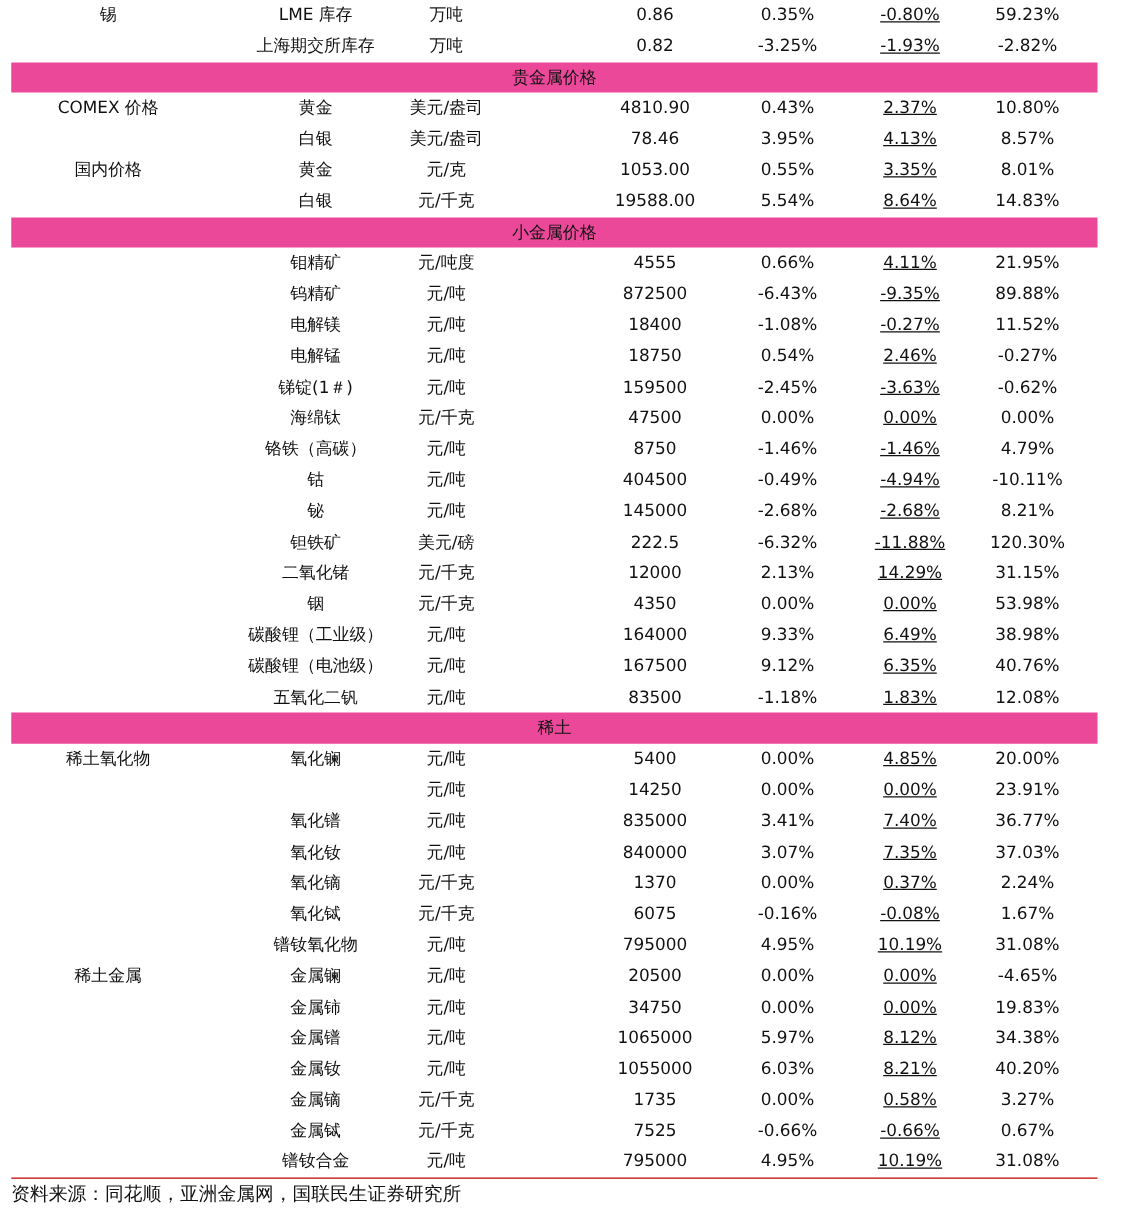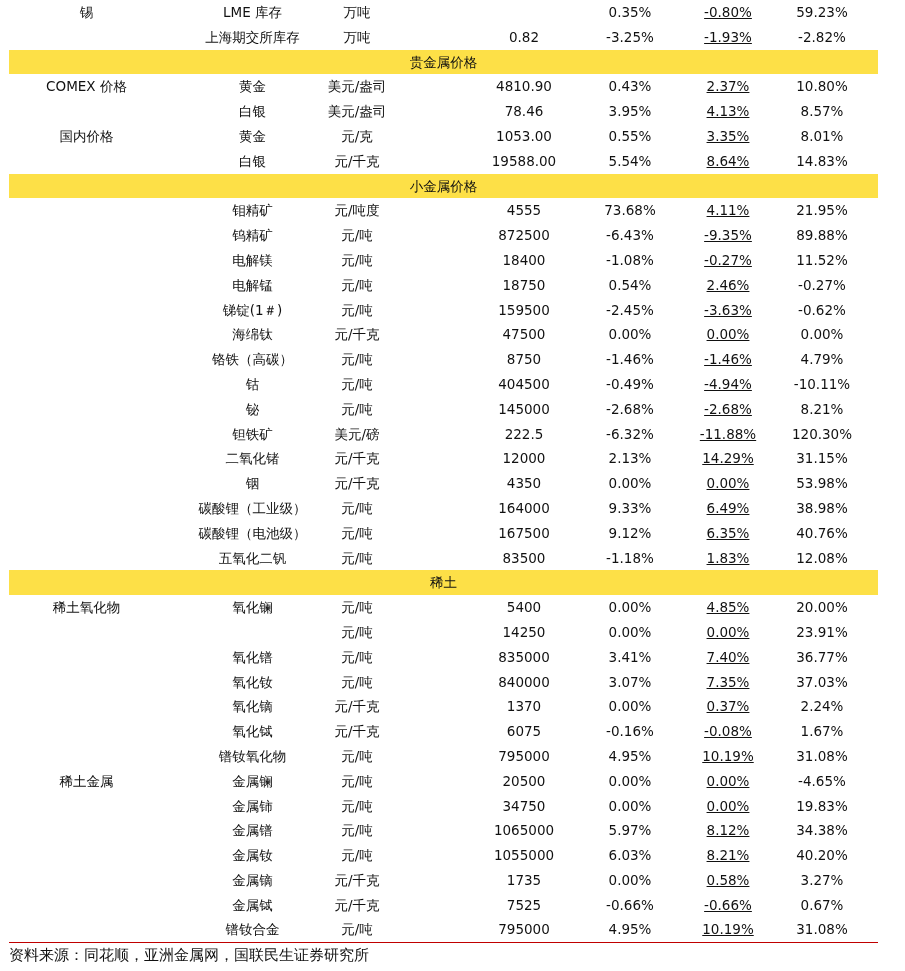--- a/index.html
+++ b/index.html
@@ -17,38 +17,39 @@
       text-align: center; white-space: nowrap;
     }
     .c0 { left: 0px;   width: 155px; }
     .c1 { left: 166px; width: 155px; }
     .c2 { left: 288px; width: 120px; }
     .c3 { left: 425px; width: 180px; }
     .c4 { left: 565px; width: 112px; }
     .c5 { left: 660px; width: 118px; text-decoration: underline; }
     .c6 { left: 758px; width: 110px; }
     .section {
-      background: #fde047; position: relative; height: 24.8px; line-height: 24.8px;
+      background: #ec4899; position: relative; height: 24.8px; line-height: 24.8px;
       text-align: center; width: 869px;
     }
     .redline {
       position: absolute; left: 9px; width: 869px; top: 942px; height: 1px; background: #c00000;
     }
     .source {
       position: absolute; left: 9px; top: 945px; font-size: 15px; line-height: 20px;
     }
   </style>
 </head>
 <body>
 
 <div id="table">
     <div class="row">
       <div class="cell c0">锡</div>
       <div class="cell c1">LME 库存</div>
       <div class="cell c2">万吨</div>
+      <div class="cell c3">0.86</div>
       <div class="cell c4">0.35%</div>
       <div class="cell c5">-0.80%</div>
       <div class="cell c6">59.23%</div>
     </div>
     <div class="row">
       <div class="cell c0"></div>
       <div class="cell c1">上海期交所库存</div>
       <div class="cell c2">万吨</div>
       <div class="cell c3">0.82</div>
       <div class="cell c4">-3.25%</div>
@@ -91,21 +92,21 @@
       <div class="cell c4">5.54%</div>
       <div class="cell c5">8.64%</div>
       <div class="cell c6">14.83%</div>
     </div>
     <div class="section">小金属价格</div>
     <div class="row">
       <div class="cell c0"></div>
       <div class="cell c1">钼精矿</div>
       <div class="cell c2">元/吨度</div>
       <div class="cell c3">4555</div>
-      <div class="cell c4">73.68%</div>
+      <div class="cell c4">0.66%</div>
       <div class="cell c5">4.11%</div>
       <div class="cell c6">21.95%</div>
     </div>
     <div class="row">
       <div class="cell c0"></div>
       <div class="cell c1">钨精矿</div>
       <div class="cell c2">元/吨</div>
       <div class="cell c3">872500</div>
       <div class="cell c4">-6.43%</div>
       <div class="cell c5">-9.35%</div>

